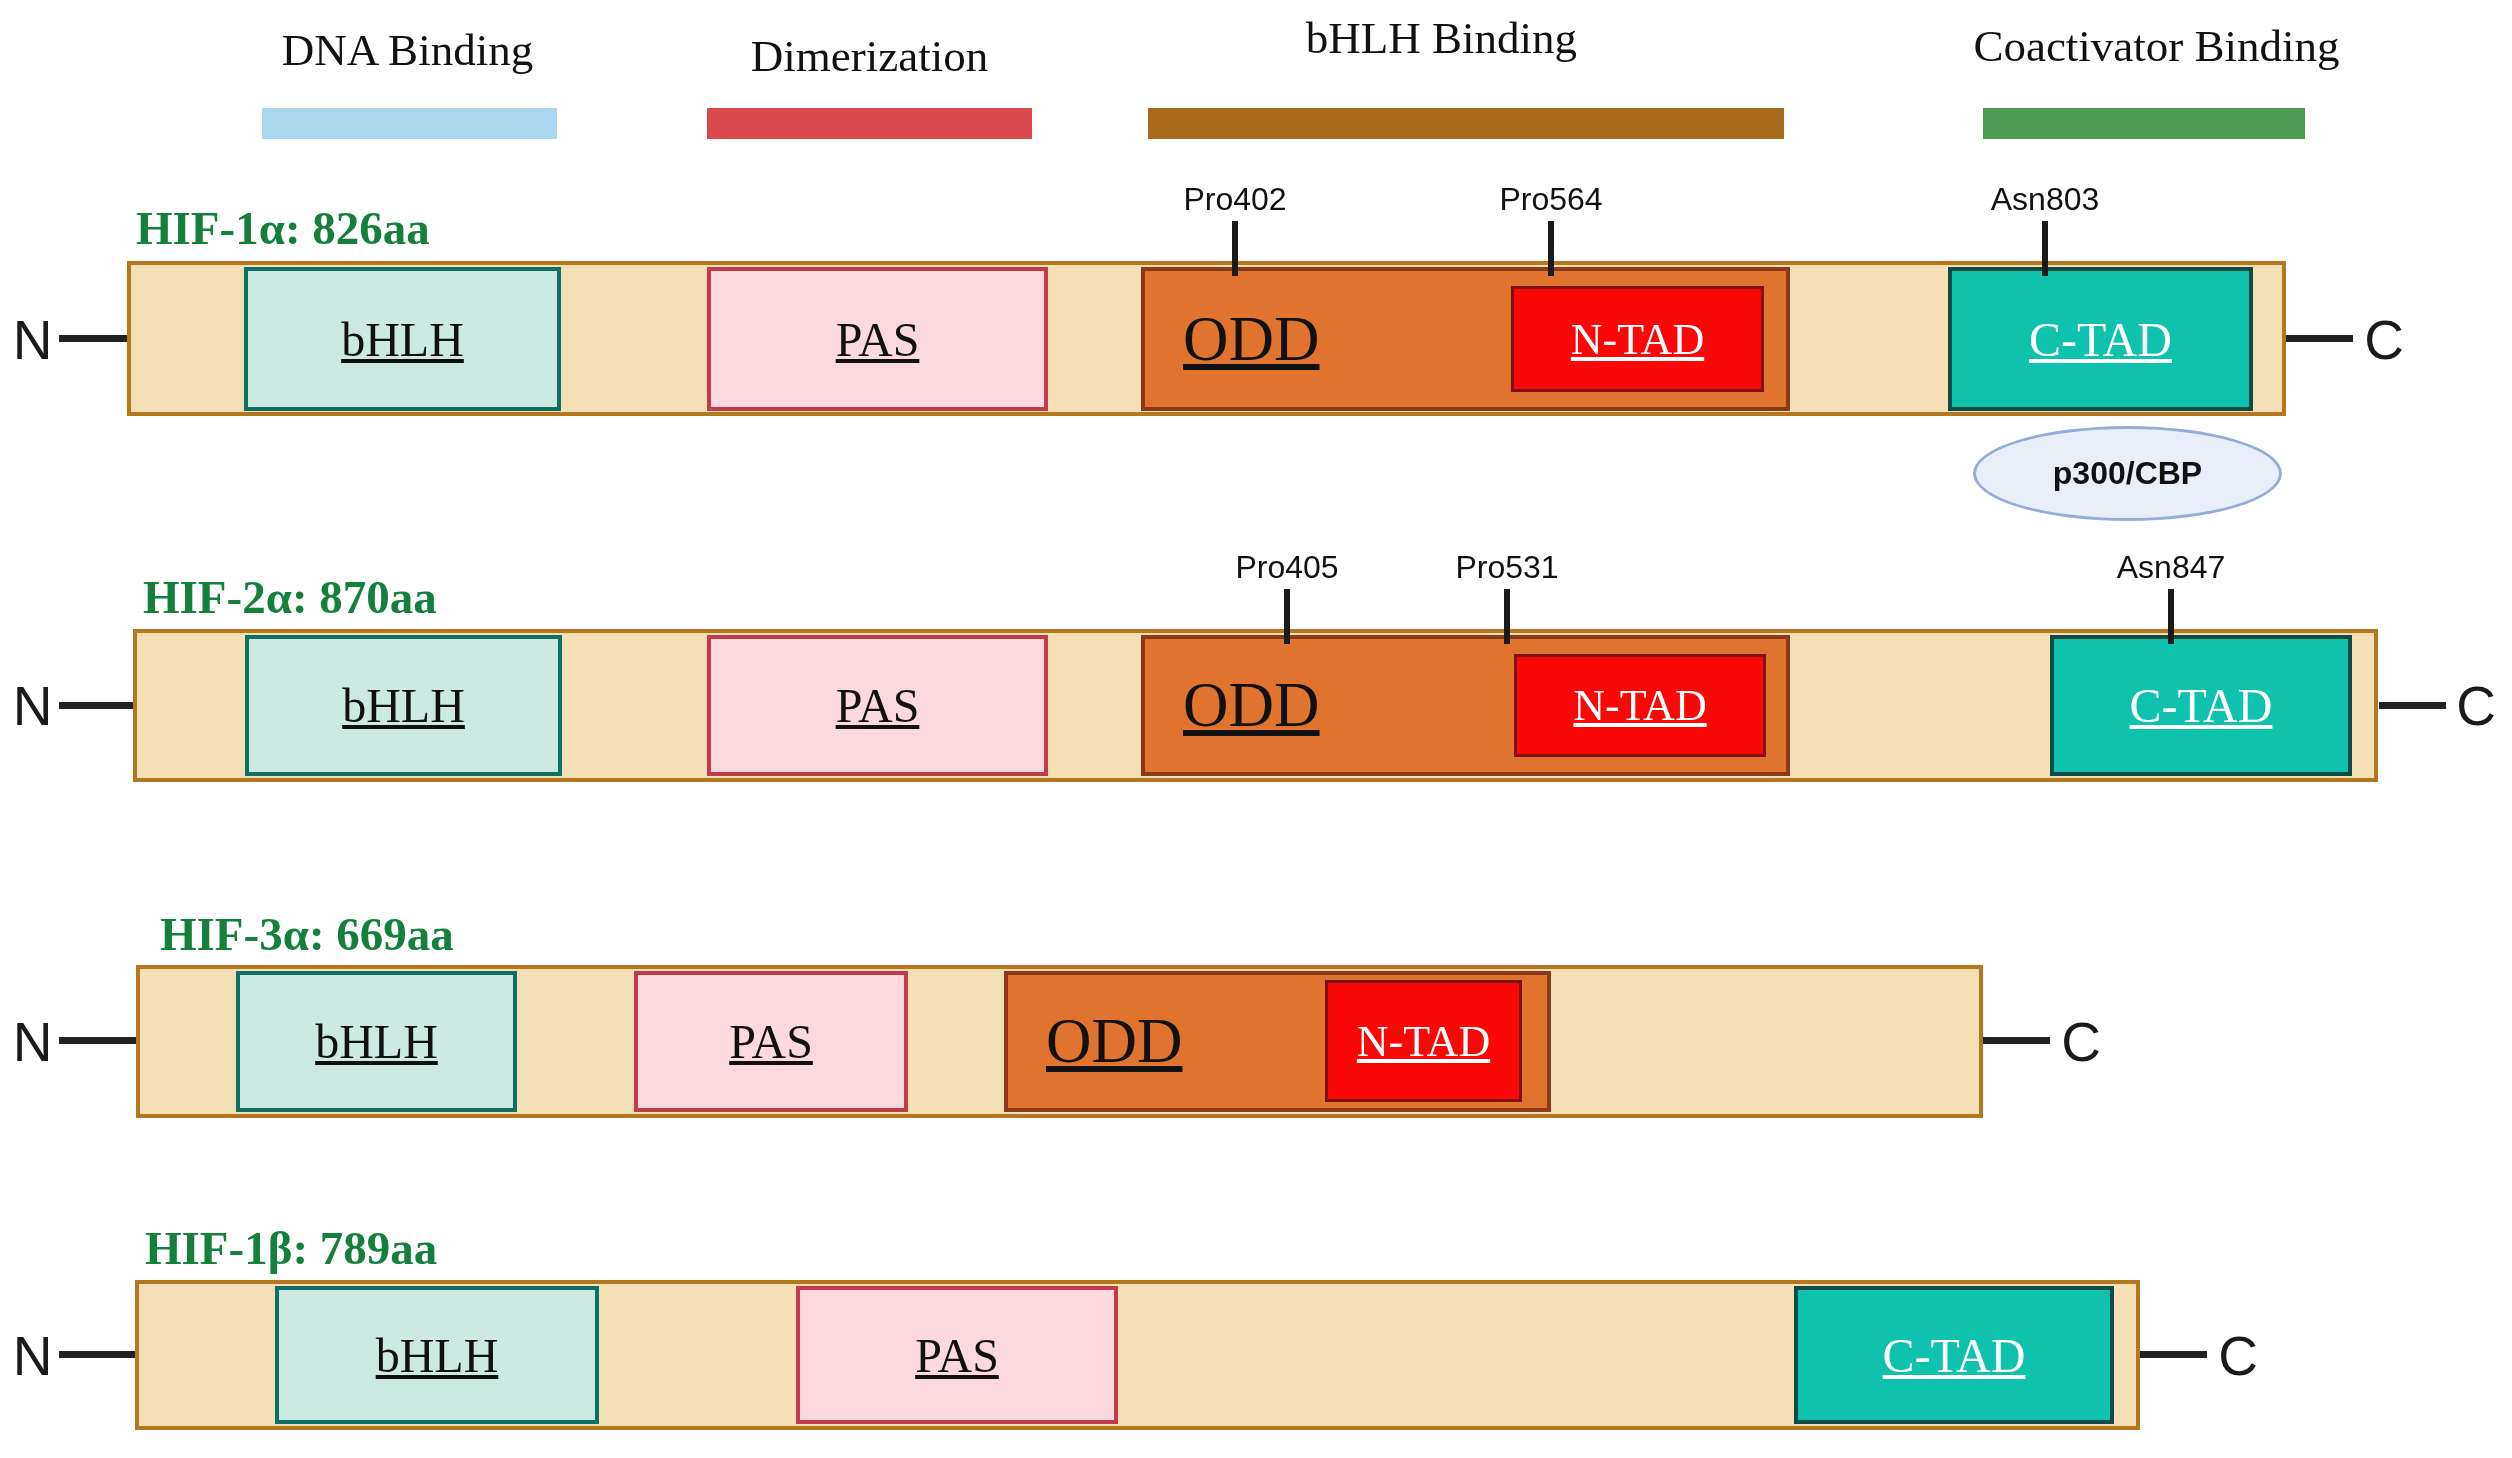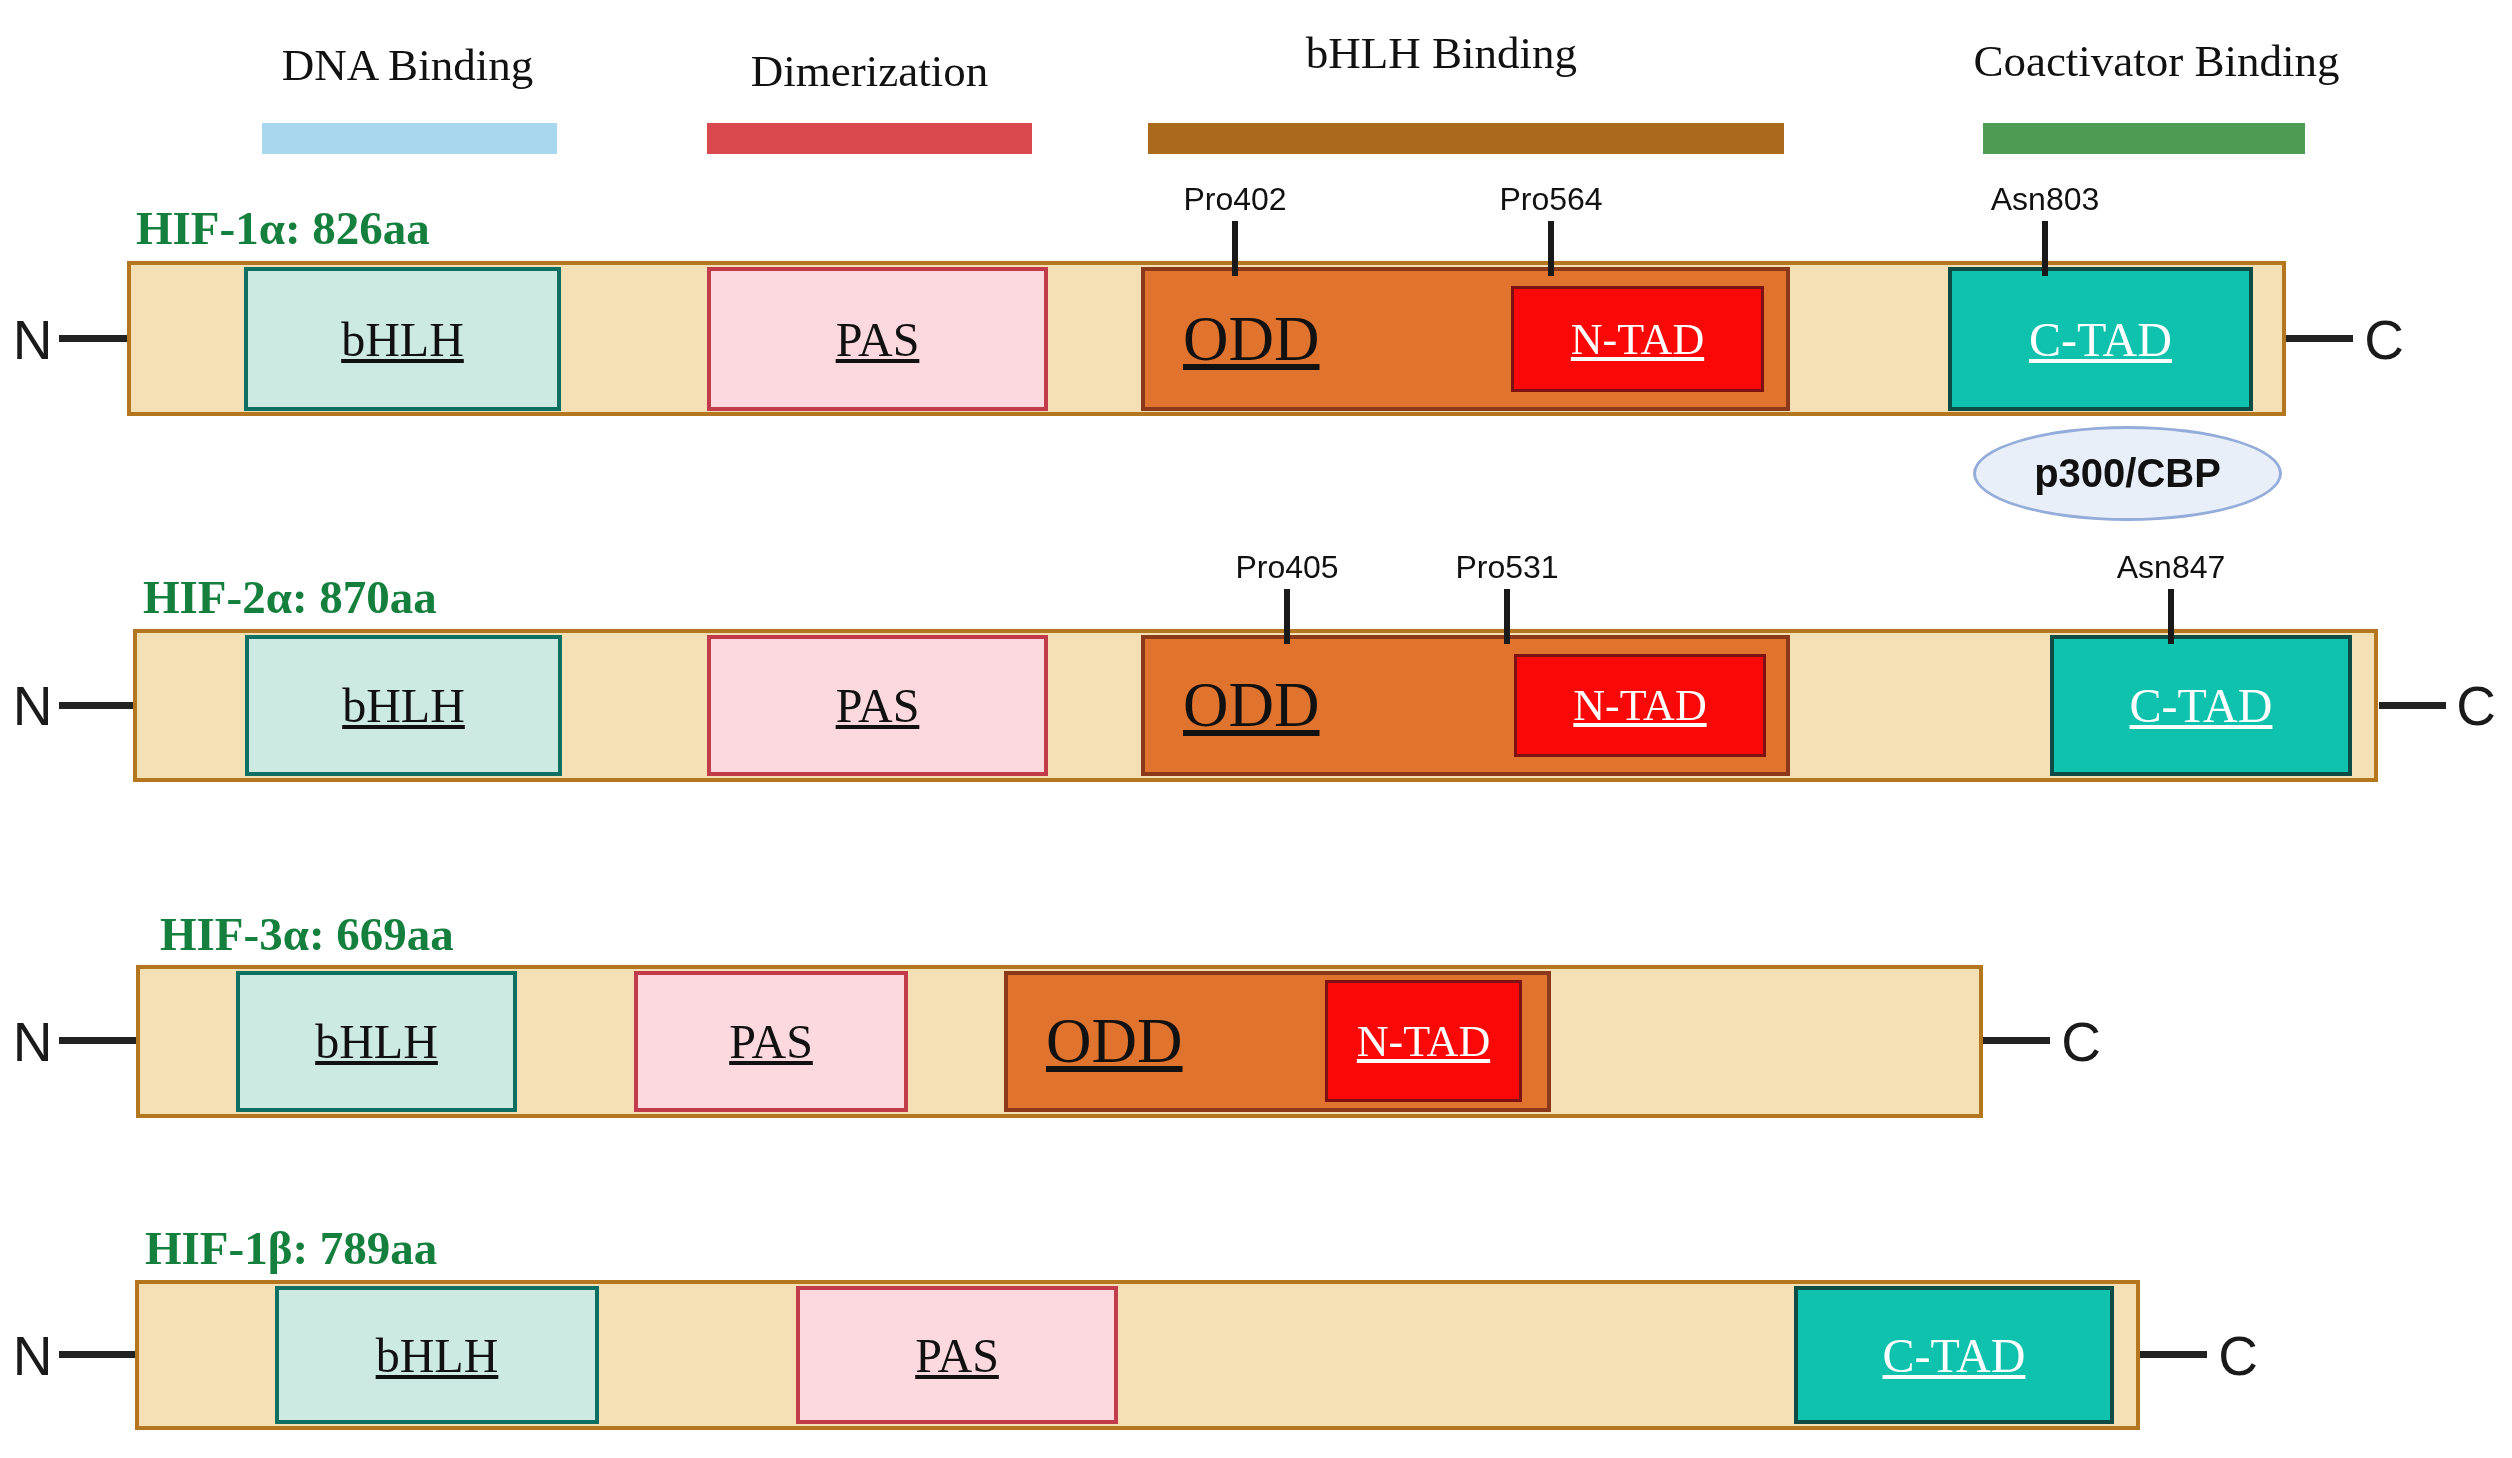--- a/index.html
+++ b/index.html
@@ -12,27 +12,27 @@
   .backbone{border-style:solid;}
   .domain{display:flex;align-items:center;justify-content:center;}
   .domain span{white-space:nowrap;text-decoration:underline;}
   .terminus{font-family:"Liberation Sans","DejaVu Sans",sans-serif;font-size:55px;color:#1a1a1a;
             display:flex;align-items:center;justify-content:center;}
   .dash{background:#222;height:6.7px;}
   .tick{width:5.7px;background:#1a1a1a;}
   .marker-label{font-family:"Liberation Sans","DejaVu Sans",sans-serif;font-size:32px;color:#111;
                 text-align:center;white-space:nowrap;}
   .ellipse{border-radius:50%;display:flex;align-items:center;justify-content:center;
-           font-family:"Liberation Sans","DejaVu Sans",sans-serif;font-size:40px;font-weight:600;color:#111;}
+           font-family:"Liberation Sans","DejaVu Sans",sans-serif;font-size:32px;font-weight:600;color:#111;}
 </style>
 </head>
 <body>
 
 <div id="canvas">
-  <div id="legend" class="abs" style="left:0;top:16px;width:2512px;height:153px;">
+  <div id="legend" class="abs" style="left:0;top:1px;width:2512px;height:153px;">
       <div class="abs legend-label" style="left: 26px; top: 23px; width: 763px;">DNA Binding</div>
       <div class="abs legend-bar" style="left: 262px; top: 107px; width: 295px; background: rgb(169, 216, 238);"></div>
       <div class="abs legend-label" style="left: 488px; top: 29px; width: 763px;">Dimerization</div>
       <div class="abs legend-bar" style="left: 707px; top: 107px; width: 325px; background: rgb(217, 73, 77);"></div>
       <div class="abs legend-label" style="left: 1060px; top: 11.4px; width: 763px;">bHLH Binding</div>
       <div class="abs legend-bar" style="left: 1148px; top: 107px; width: 636px; background: rgb(169, 106, 28);"></div>
       <div class="abs legend-label" style="left: 1775px; top: 19px; width: 763px;">Coactivator Binding</div>
       <div class="abs legend-bar" style="left: 1983px; top: 107px; width: 322px; background: rgb(78, 155, 83);"></div>
     </div>
   <div id="rows">

